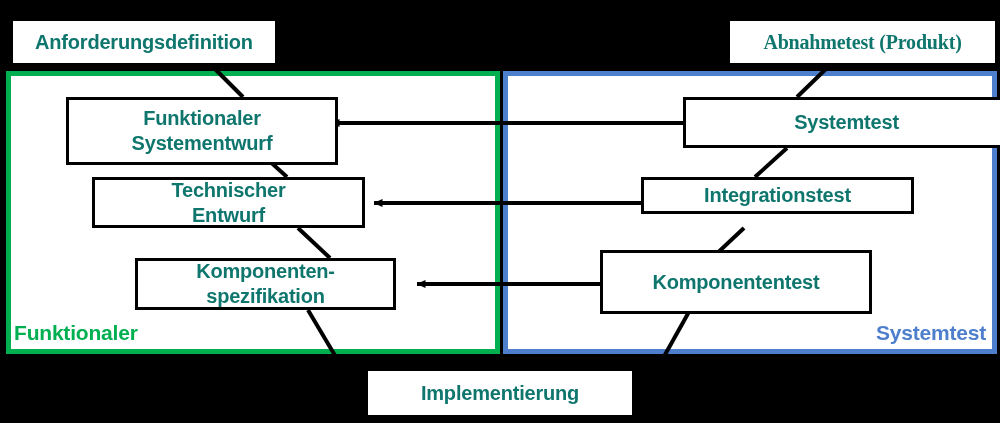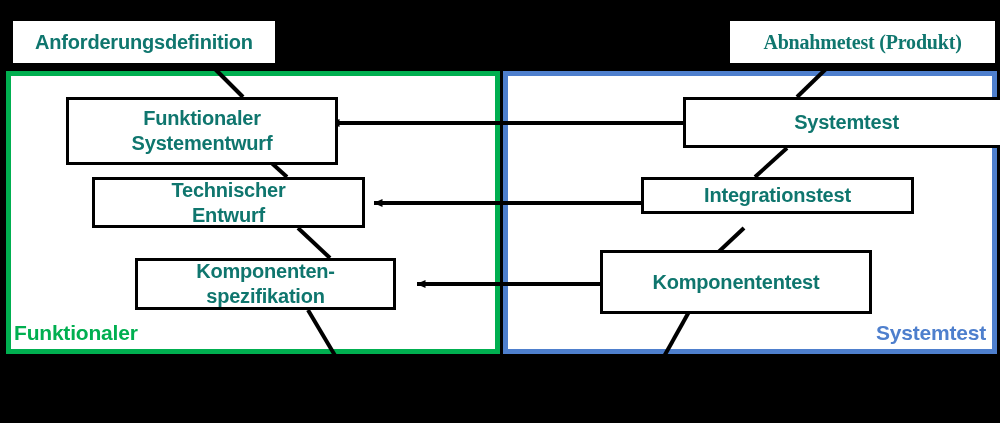--- a/index.html
+++ b/index.html
@@ -143,14 +143,17 @@
   </div>
 
   <div class="node-box" style="left:641px; top:177px; width:273px; height:37px;">
     <span class="node-text">Integrationstest</span>
   </div>
 
   <div class="node-box" style="left:600px; top:250px; width:272px; height:64px;">
     <span class="node-text">Komponententest</span>
   </div>
 
+  <div class="node-box" style="left:365px; top:368px; width:270px; height:50px;">
+    <span class="node-text">Implementierung</span>
+  </div>
 
 </div>
 
 </body></html>

